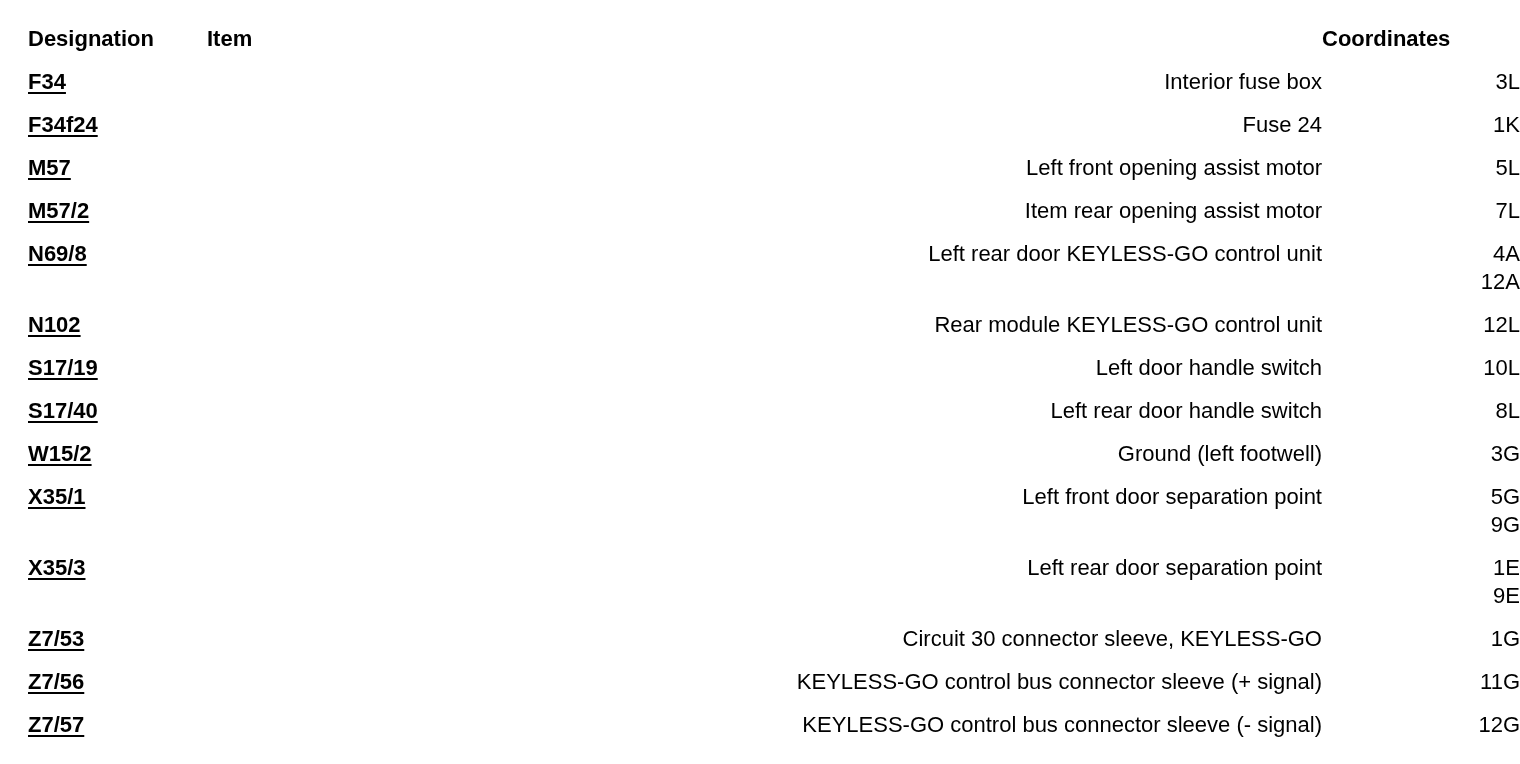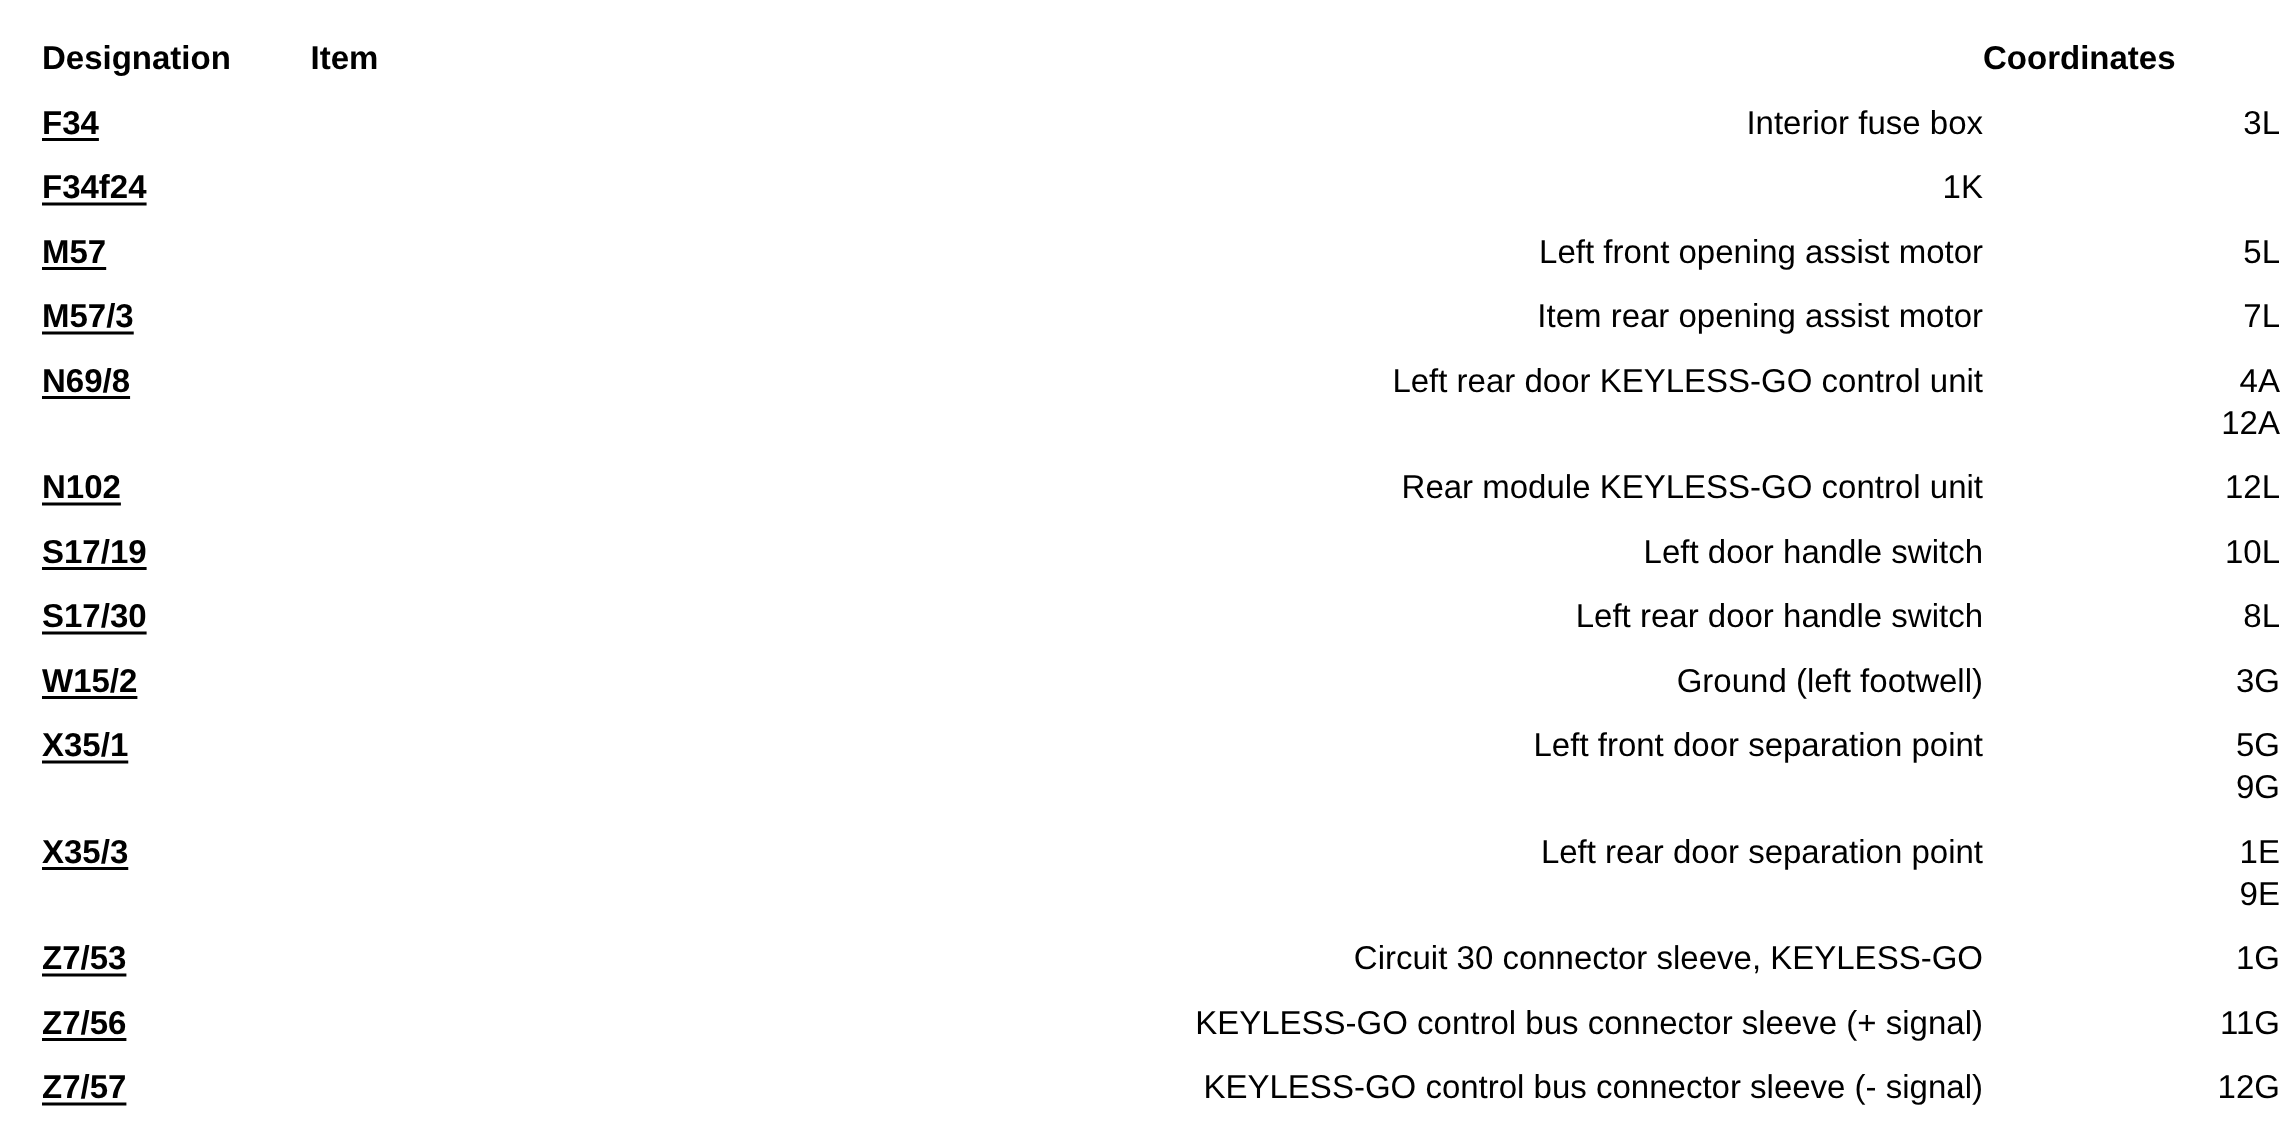--- a/index.html
+++ b/index.html
@@ -57,49 +57,50 @@
   </div>
 
   <div id="rows">
       <div class="legend-row">
         <div><a class="item-link">F34</a></div>
         <div class="designation-cell">Interior fuse box</div>
         <div class="coord-cell"><span class="coord-line">3L</span></div>
       </div>
       <div class="legend-row">
         <div><a class="item-link">F34f24</a></div>
+        <div class="designation-cell">Fuse 24</div>
         <div class="coord-cell"><span class="coord-line">1K</span></div>
       </div>
       <div class="legend-row">
         <div><a class="item-link">M57</a></div>
         <div class="designation-cell">Left front opening assist motor</div>
         <div class="coord-cell"><span class="coord-line">5L</span></div>
       </div>
       <div class="legend-row">
-        <div><a class="item-link">M57/3</a></div>
+        <div><a class="item-link">M57/2</a></div>
         <div class="designation-cell">Item rear opening assist motor</div>
         <div class="coord-cell"><span class="coord-line">7L</span></div>
       </div>
       <div class="legend-row">
         <div><a class="item-link">N69/8</a></div>
         <div class="designation-cell">Left rear door KEYLESS-GO control unit</div>
         <div class="coord-cell"><span class="coord-line">4A</span><span class="coord-line">12A</span></div>
       </div>
       <div class="legend-row">
         <div><a class="item-link">N102</a></div>
         <div class="designation-cell">Rear module KEYLESS-GO control unit</div>
         <div class="coord-cell"><span class="coord-line">12L</span></div>
       </div>
       <div class="legend-row">
         <div><a class="item-link">S17/19</a></div>
         <div class="designation-cell">Left door handle switch</div>
         <div class="coord-cell"><span class="coord-line">10L</span></div>
       </div>
       <div class="legend-row">
-        <div><a class="item-link">S17/30</a></div>
+        <div><a class="item-link">S17/40</a></div>
         <div class="designation-cell">Left rear door handle switch</div>
         <div class="coord-cell"><span class="coord-line">8L</span></div>
       </div>
       <div class="legend-row">
         <div><a class="item-link">W15/2</a></div>
         <div class="designation-cell">Ground (left footwell)</div>
         <div class="coord-cell"><span class="coord-line">3G</span></div>
       </div>
       <div class="legend-row">
         <div><a class="item-link">X35/1</a></div>

